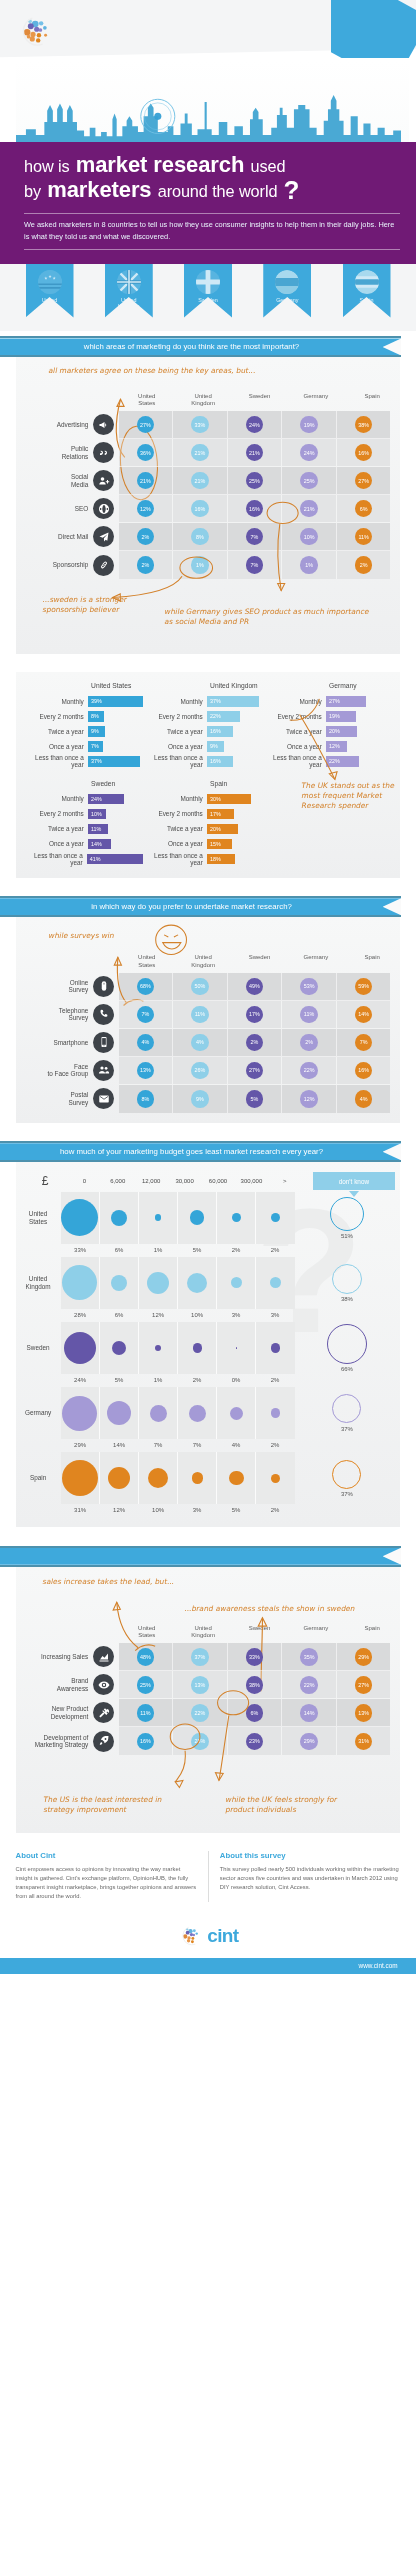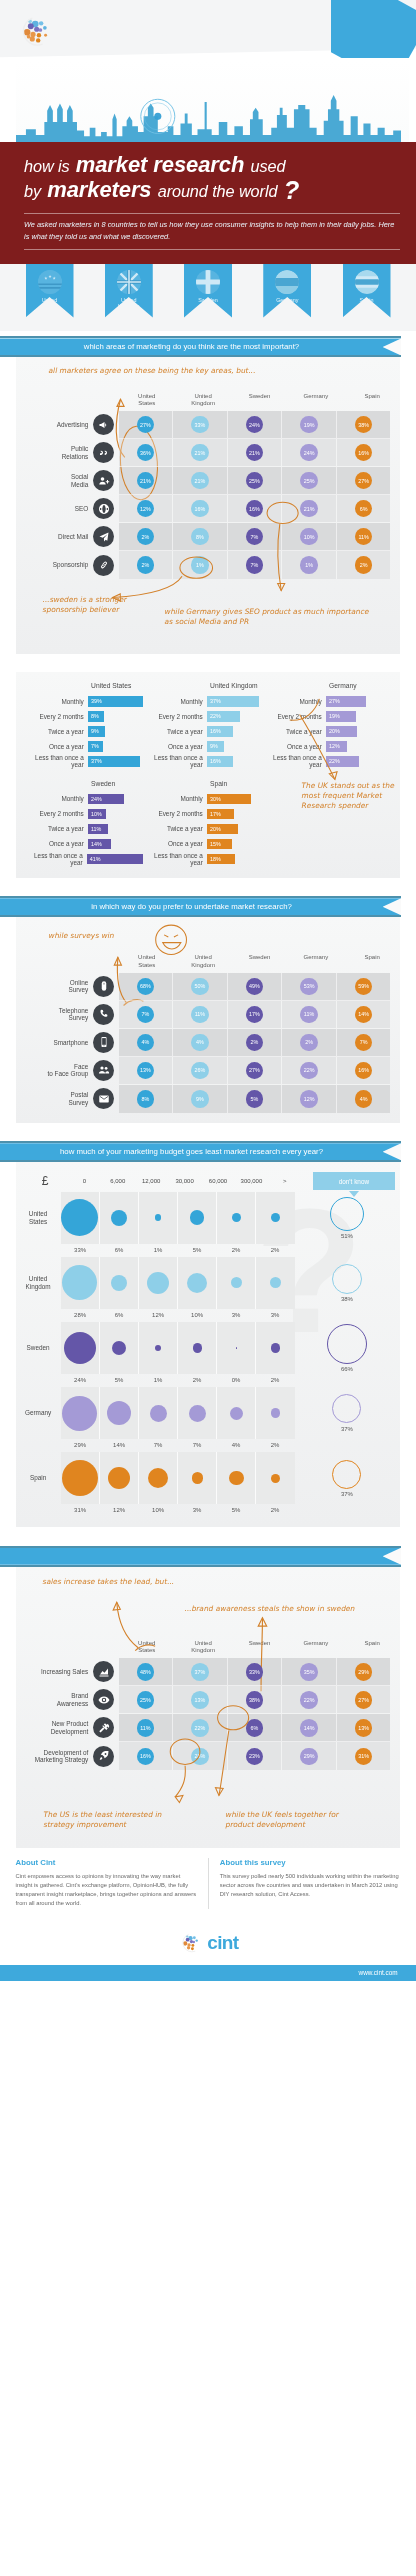--- a/index.html
+++ b/index.html
@@ -22,21 +22,21 @@
   .hdr-corner:before{ content:""; position:absolute; right:-2.8px; top:-14px;
       width:113px; height:78px; background:#3ea9dc; transform:rotate(29deg);}
   .logo { position:absolute; left:15.6px; top:12.8px; width:37px; height:37px; }
 
   .skyline-wrap { position:absolute; left:0; top:60px; width:100%; height:82px;}
   .skyline-bg { position:absolute; left:15.6px; top:0; right:7px; height:100%;
       background:linear-gradient(#ffffff, #fbfcfc); }
   .skyline { position:absolute; left:15.6px; bottom:0; width:385px; height:47px; }
 
   
-  .title-band { position:relative; background:#7f1d1d; padding:11.3px 0 14px 0;font-style:italic; }
+  .title-band { position:relative; background:#701a75; padding:11.3px 0 14px 0; }
   .title-band .inner { margin:0 15.6px 0 24px; }
   h1.big { color:#fff; font-weight:400; line-height:1.06; letter-spacing:-0.1px;}
   h1.big .lt { font-size:16.3px; font-weight:300; }
   h1.big .hv { font-size:22px; font-weight:700; }
   h1.big .qm { font-size:26px; font-weight:700; vertical-align:-2.1px; }
   .rules { margin-top:7.8px; border-top:0.7px solid rgba(255,255,255,.45);
            border-bottom:0.7px solid rgba(255,255,255,.45); padding:5.7px 0 6.4px 0; }
   .subtitle { color:#eaf6fd; font-size:7.4px; line-height:1.55; }
 
   
@@ -127,21 +127,21 @@
   .bd-pcts span { flex:1; text-align:center; font-size:6px; color:#555; padding:2.8px 0 4.3px; }
   .bd-ring { margin-left:11.3px; width:82px; display:flex; flex-direction:column;
              align-items:center; }
   .ring { border-radius:50%; border:1.4px solid #3ea9dc; }
   .ring-pct { font-size:6px; color:#555; margin-top:2.1px; }
   .bigq { position:absolute; right:37px; top:21px; font-size:177px; color:#eceded;
           font-weight:700; z-index:0; line-height:1; font-family:"Liberation Sans",sans-serif;}
 
   
   .footer { margin-top:10px; padding:0 15.6px 0 15.6px; display:flex; gap:11.3px; }
-  .fcol { flex:1; }
+  .fcol { flex:1;margin-top:8px; }
   .fcol h3 { font-size:7.8px; color:#3ea9dc; font-weight:700; margin-bottom:4.3px; }
   .fcol p { font-size:5.8px; line-height:1.6; color:#6a6a6a; }
   .fcol.rule { border-left:0.7px solid #dcdddd; padding-left:11.3px; }
   .brandbar { margin-top:11.3px; height:45px; display:flex; align-items:center;
               justify-content:center; gap:5.7px; }
   .cintlogo { width:24px; height:24px; }
   .cintword { font-size:19px; color:#3ea9dc; font-weight:700; letter-spacing:-0.7px;}
   .urlbar { height:15.6px; background:#3ea9dc; color:#fff; font-size:6.4px;
             display:flex; align-items:center; justify-content:flex-end; padding-right:18.4px;}
   svg.hand { overflow:visible; }
@@ -976,21 +976,21 @@
       </div>
     </div>
   </div>
 
   <div class="section" style="margin-top:18.4px;">
     <div class="ribbon">
       <div class="ribbon-shadow"></div>
         <div class="ribbon-bar"></div>
         <div class="ribbon-shadow2"></div>
     </div>
-    <div class="panel" style="padding-top:69px;">
+    <div class="panel" style="padding-top:54px;">
       <div class="note" style="left:27px; top:10px; width:198px;">sales increase takes the lead, but...</div>
       <div class="note" style="left:169px; top:37px; width:227px;">...brand awareness steals the show in sweden</div>
       <svg class="hand" style="position:absolute;left:78px;top:21px;width:64px;height:64px;" viewBox="0 0 90 90">
         <path d="M62,84 C44,70 34,46 32,20" fill="none" stroke="#d3812a" stroke-width="1.6"></path>
         <path d="M32,20 l-5,11 l10,-1 z" fill="none" stroke="#d3812a" stroke-width="1.6"></path>
         <path d="M58,88 C66,80 78,78 86,82" fill="none" stroke="#d3812a" stroke-width="1.6"></path>
       </svg>
       <svg class="hand" style="position:absolute;left:225px;top:45px;width:50px;height:85px;" viewBox="0 0 70 120">
         <path d="M28,112 C28,70 30,36 30,8" fill="none" stroke="#d3812a" stroke-width="1.6"></path>
         <path d="M30,8 l-6,12 l12,0 z" fill="none" stroke="#d3812a" stroke-width="1.6"></path>
@@ -1113,21 +1113,21 @@
       <div style="position:relative;height:68px;">
         <svg class="hand" style="position:absolute;left:138px;top:-44px;width:113px;height:78px;" viewBox="0 0 160 110">
           <ellipse cx="44" cy="22" rx="21" ry="18" fill="none" stroke="#d3812a" stroke-width="1.5"></ellipse>
           <path d="M44,42 C46,62 40,74 30,86" fill="none" stroke="#d3812a" stroke-width="1.5"></path>
           <path d="M30,86 l11,-2 l-5,10 z" fill="none" stroke="#d3812a" stroke-width="1.5"></path>
           <ellipse cx="112" cy="-26" rx="22" ry="17" fill="none" stroke="#d3812a" stroke-width="1.5"></ellipse>
           <path d="M106,-8 C100,30 96,62 92,84" fill="none" stroke="#d3812a" stroke-width="1.5"></path>
           <path d="M92,84 l-5,-11 l11,1 z" fill="none" stroke="#d3812a" stroke-width="1.5"></path>
         </svg>
         <div class="note" style="left:28px; top:30px; width:142px;">The US is the least interested in strategy improvement</div>
-        <div class="note" style="left:210px; top:30px; width:142px;">while the UK feels together for product development</div>
+        <div class="note" style="left:210px; top:30px; width:142px;">while the UK feels strongly for product individuals</div>
       </div>
     </div>
   </div>
 
   <div class="footer">
     <div class="fcol">
       <h3>About Cint</h3>
       <p>Cint empowers access to opinions by innovating the way market insight is gathered. Cint's exchange platform, OpinionHUB, the fully transparent insight marketplace, brings together opinions and answers from all around the world.</p>
     </div>
     <div class="fcol rule">

